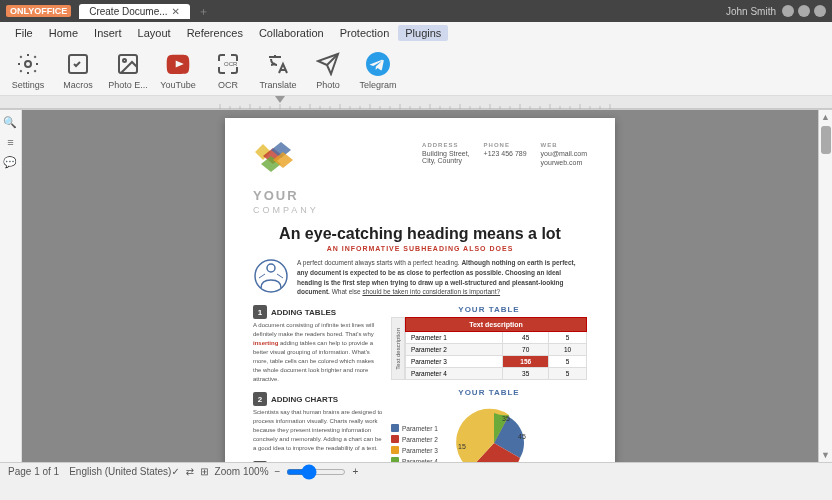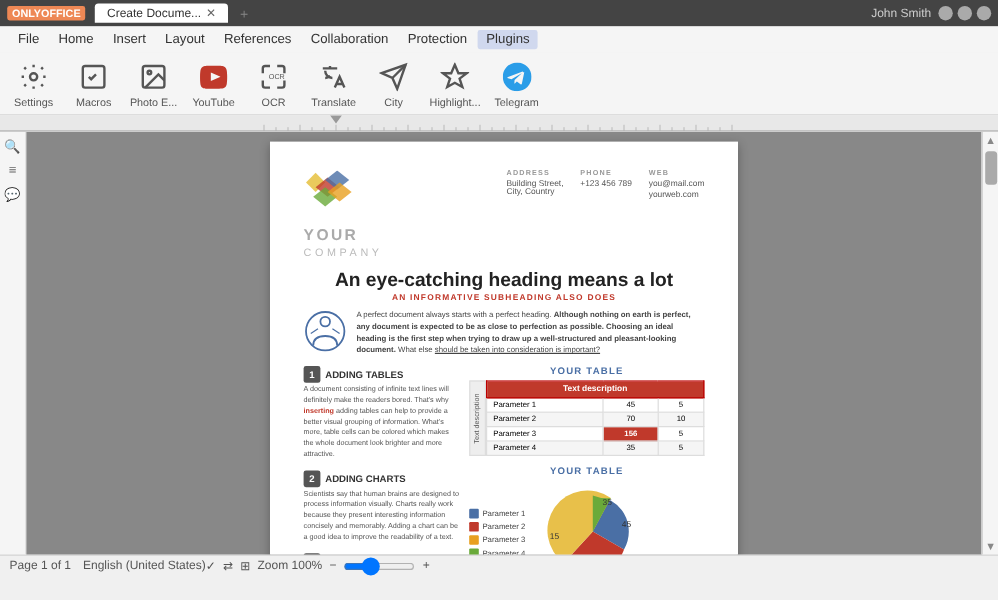--- a/index.html
+++ b/index.html
@@ -142,29 +142,21 @@
     </div>
     <span class="lbl">Translate</span>
   </div>
   <div class="icon-btn">
     <div class="ico">
       <svg viewBox="0 0 24 24" fill="none" stroke="#555" stroke-width="2">
           <path d="M22 2L11 13"></path>
           <polygon points="22 2 15 22 11 13 2 9 22 2"></polygon>
         </svg>
     </div>
-    <span class="lbl">City</span>
-  </div>
-  <div class="icon-btn">
-    <div class="ico">
-      <svg viewBox="0 0 24 24" fill="none" stroke="#555" stroke-width="2">
-          <path d="M12 2l3 7h7l-6 4.5 2.3 7L12 17l-6.3 3.5L8 13.5 2 9h7z"></path>
-        </svg>
-    </div>
-    <span class="lbl">Highlight...</span>
+    <span class="lbl">Photo</span>
   </div>
   <div class="icon-btn">
     <div class="ico">
       <svg viewBox="0 0 24 24" fill="#2a9de8">
           <path d="M12 0C5.37 0 0 5.37 0 12s5.37 12 12 12 12-5.37 12-12S18.63 0 12 0zm5.89 8.19l-2.01 9.5c-.15.68-.55.84-1.11.52l-3.07-2.27-1.48 1.43c-.16.16-.3.3-.61.3l.22-3.1 5.6-5.06c.24-.22-.05-.34-.38-.12L7.24 14.05l-2.97-.93c-.64-.2-.65-.64.14-.95l11.58-4.47c.54-.19 1.01.13.9.49z"></path>
         </svg>
     </div>
     <span class="lbl">Telegram</span>
   </div>
 </div>

